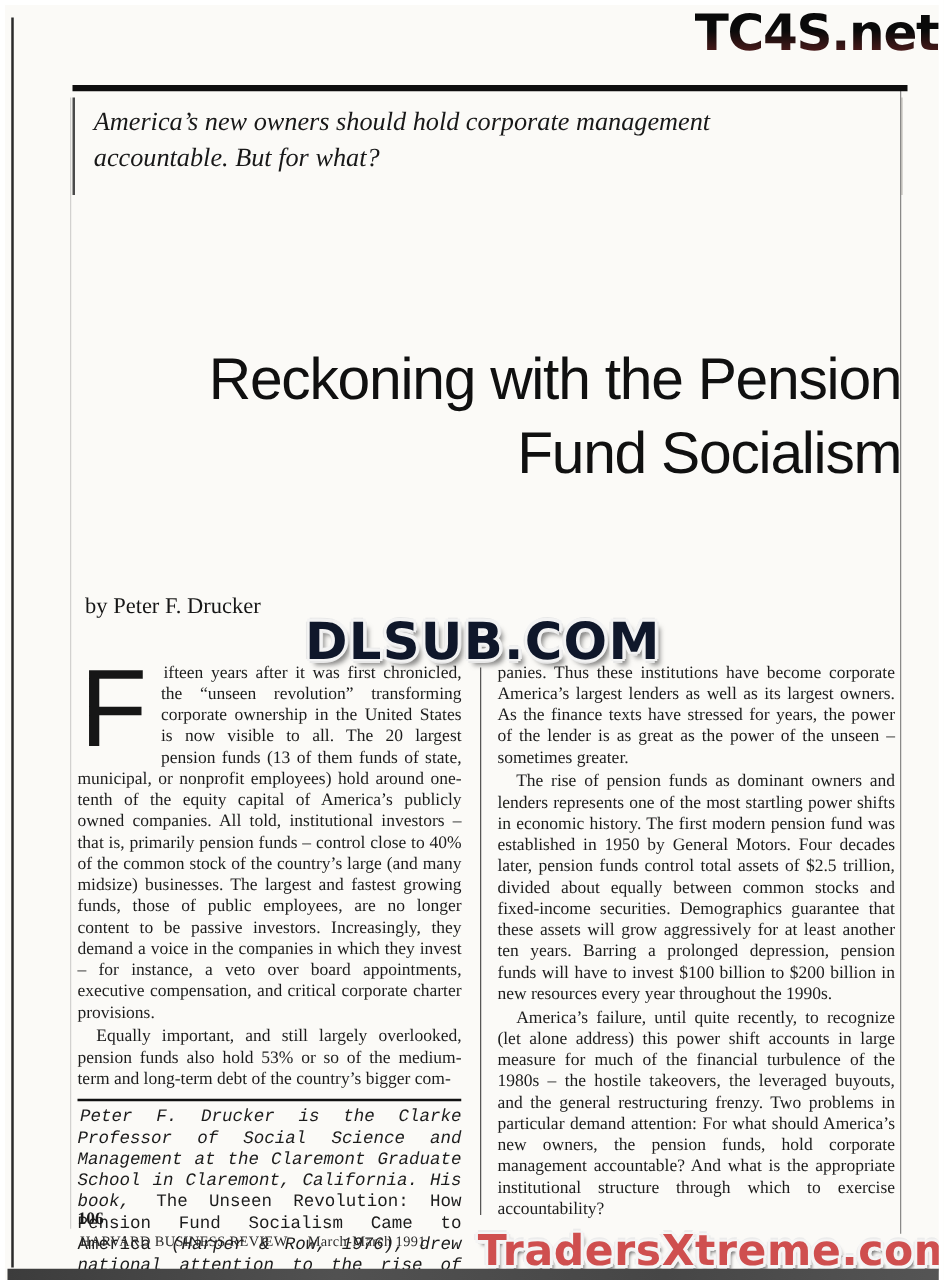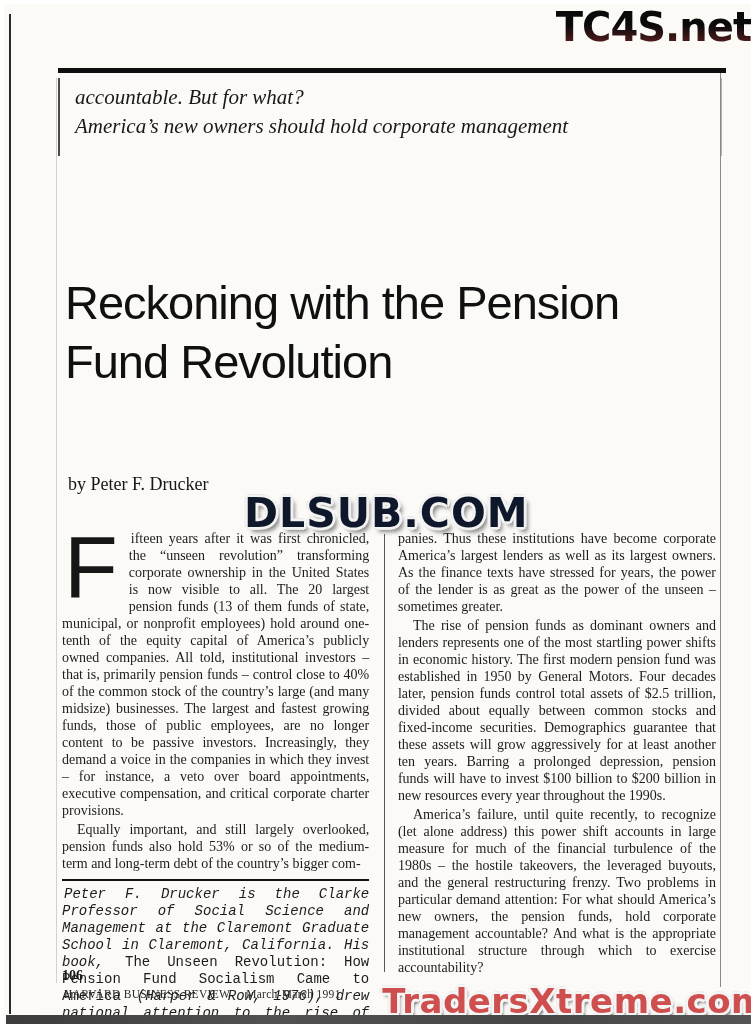--- a/index.html
+++ b/index.html
@@ -41,21 +41,21 @@
     border-right: 1px solid #b5b2ad;
     padding: 4px 4px 14px 13px;
   }
   .kicker div {
     font-style: italic; font-size: 21px; line-height: 27px; color: #181818;
   }
   .title {
     position: absolute; left: 57px; top: 266px; width: 660px;
     font-family: "Liberation Sans", sans-serif;
     font-weight: 400; letter-spacing: -1px;
-    font-size: 47px; line-height: 57px; color: #101010;
+    font-size: 47px; line-height: 57px; color: #101010; text-align: right;
   }
   .byline {
     position: absolute; left: 62px; top: 468px;
     font-size: 18px; color: #161616;
   }
   
   .columns {
     position: absolute; left: 52px; top: 520px; width: 662px;
     display: flex;
   }
@@ -135,27 +135,27 @@
 
   <div class="scan-edge-left"></div>
   <div class="margin-line-left"></div>
   <div class="scan-edge-right"></div>
 
   <div class="wm-top">TC4S.net</div>
 
   <div class="top-rule"></div>
 
   <div class="kicker">
+    <div>America’s new owners should hold corporate management</div>
     <div>accountable. But for what?</div>
-    <div>America’s new owners should hold corporate management</div>
   </div>
 
   <h1 class="title">
     <div>Reckoning with the Pension</div>
-    <div>Fund Revolution</div>
+    <div>Fund Socialism</div>
   </h1>
 
   <div class="byline">by Peter F. Drucker</div>
 
   <div class="wm-mid">DLSUB.COM</div>
 
   <div class="columns body-text">
     <div class="col-left">
       <p><span class="dropcap">F</span><span>ifteen years after it was first chronicled, the “unseen revolution” transforming corporate ownership in the United States is now visible to all. The 20 largest pension funds (13 of them funds of state, municipal, or nonprofit employees) hold around one-tenth of the equity capital of America’s publicly owned companies. All told, institutional investors – that is, primarily pension funds – control close to 40% of the common stock of the country’s large (and many midsize) businesses. The largest and fastest growing funds, those of public employees, are no longer content to be passive investors. Increasingly, they demand a voice in the companies in which they invest – for instance, a veto over board appointments, executive compensation, and critical corporate charter provisions.</span></p>
       <p class="indent">Equally important, and still largely overlooked, pension funds also hold 53% or so of the medium-term and long-term debt of the country’s bigger com-</p>

